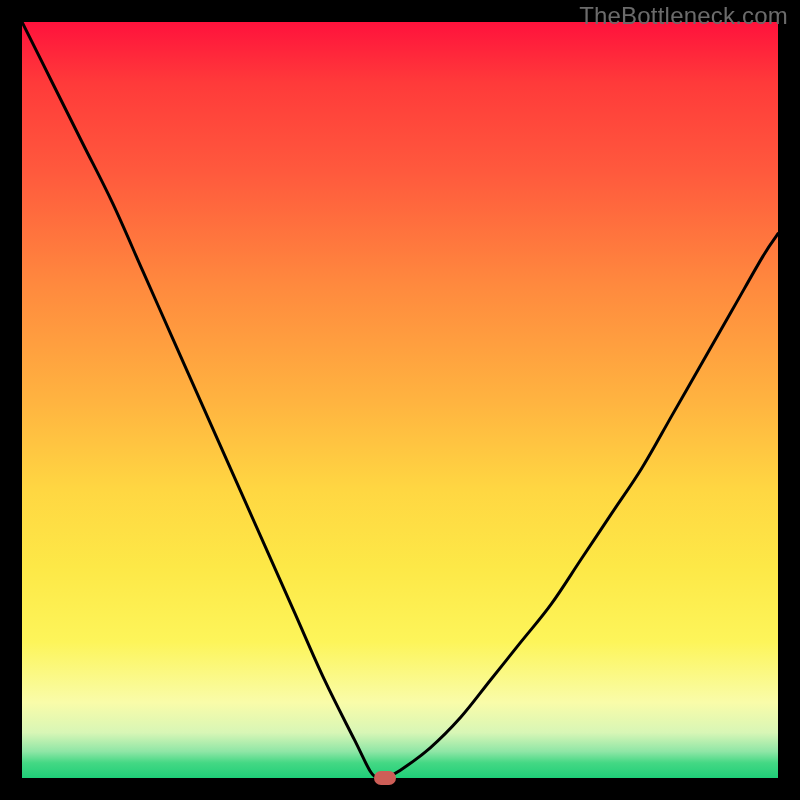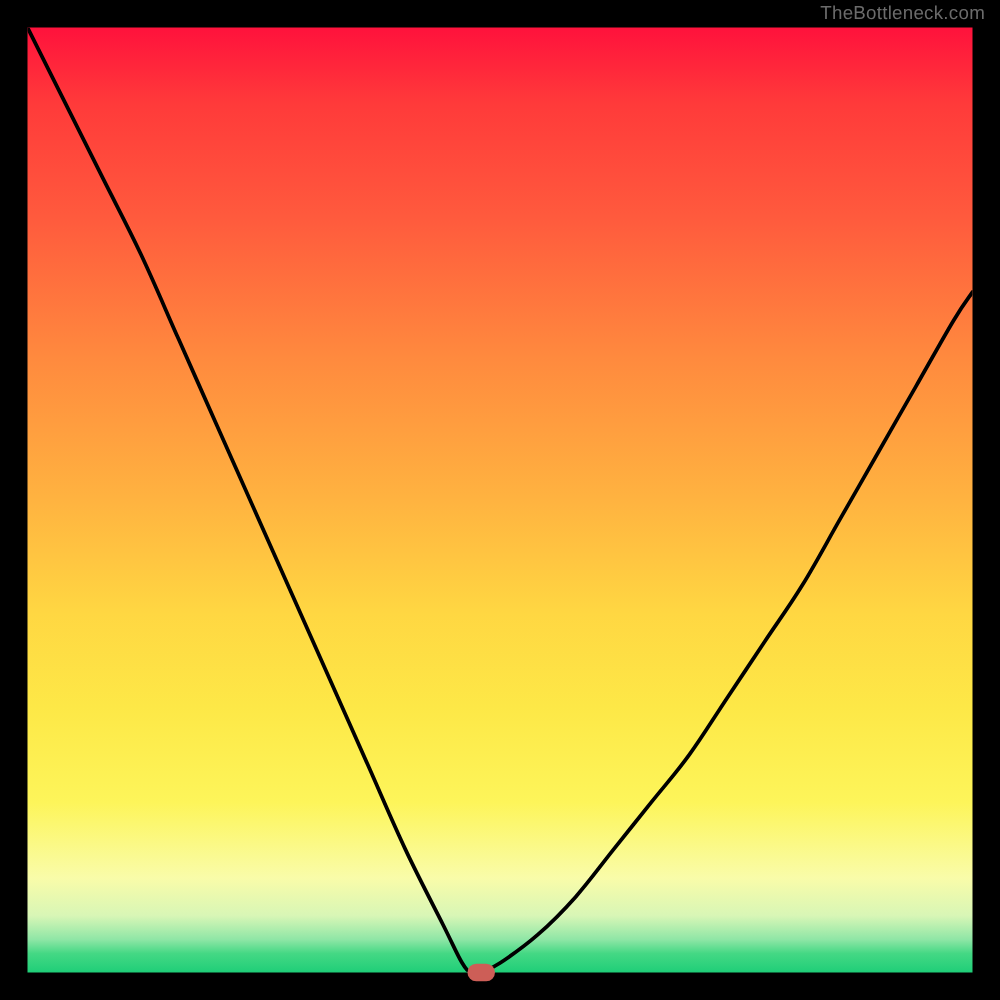--- a/index.html
+++ b/index.html
@@ -15,21 +15,21 @@
     position: relative;
     width: 800px;
     height: 800px;
     background: #000;
   }
   .watermark {
     position: absolute;
     top: 2px;
     right: 12px;
     color: #6b6b6b;
-    font-size: 15px;
+    font-size: 24px;
     font-weight: 500;
     letter-spacing: 0.2px;
     z-index: 3;
     pointer-events: none;
   }
   .plot {
     position: absolute;
     left: 22px;
     top: 22px;
     width: 756px;

